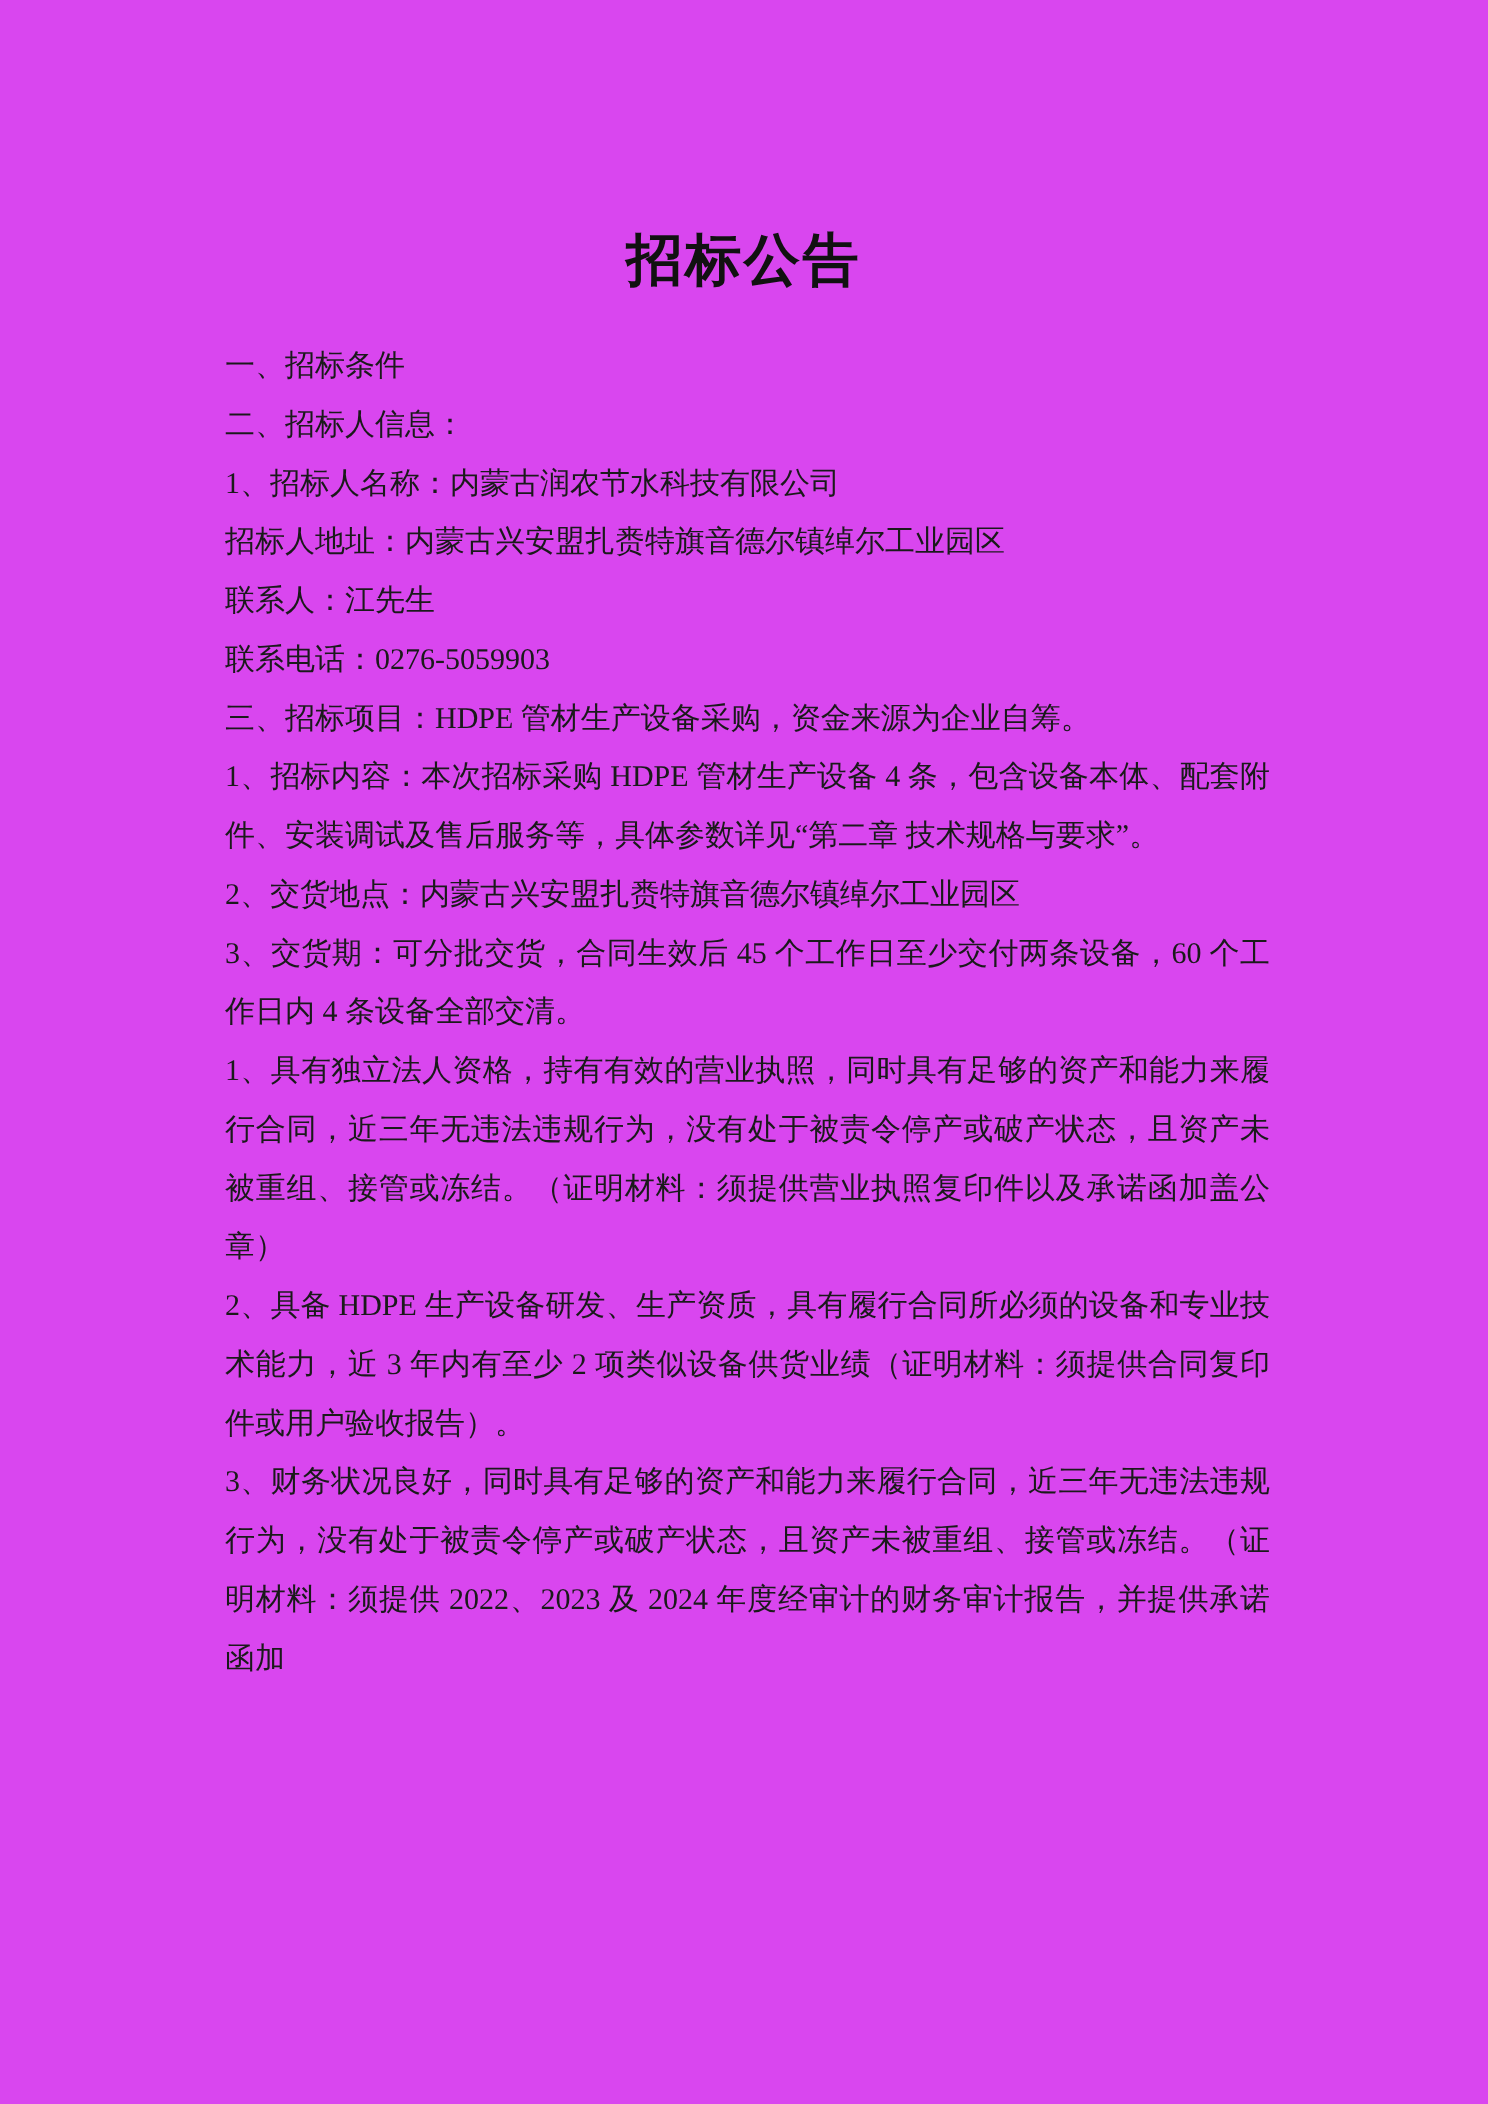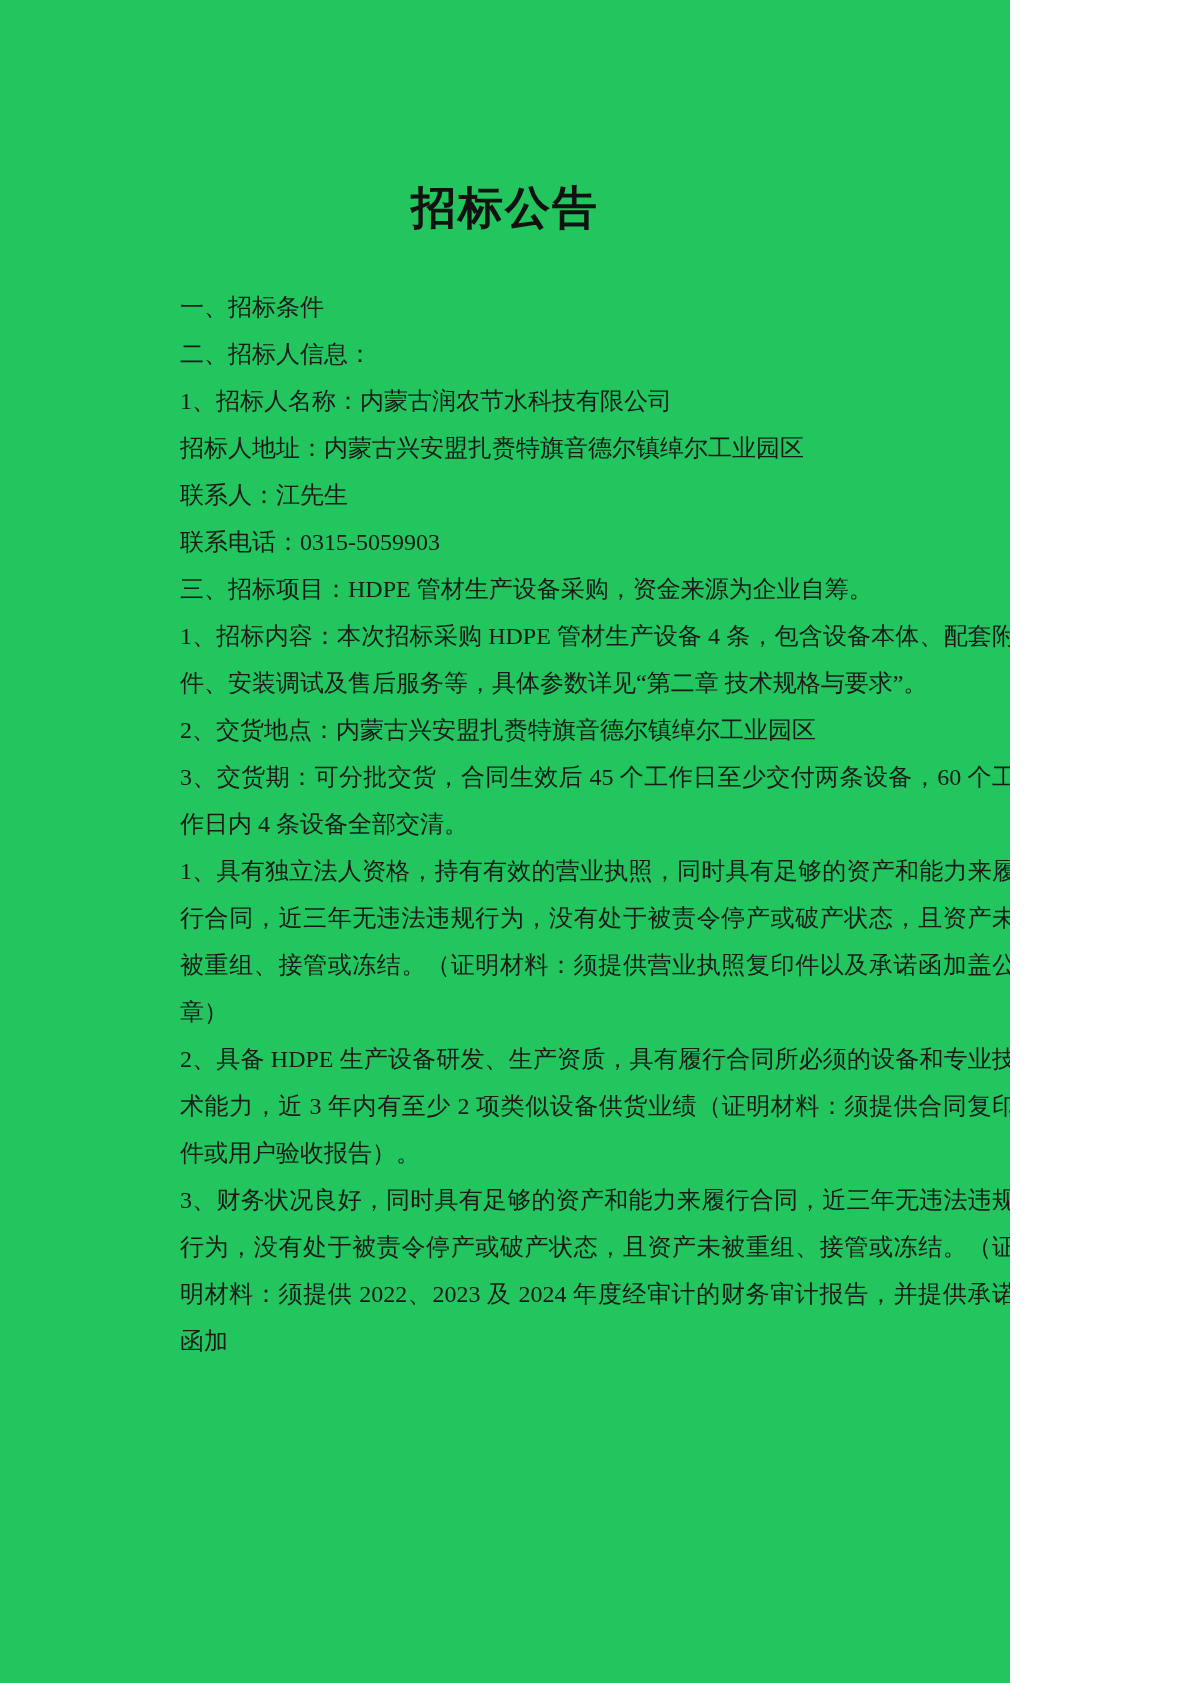--- a/index.html
+++ b/index.html
@@ -2,44 +2,44 @@
 <html><head>
 <meta charset="utf-8">
 <style>
   html, body {
     margin: 0;
     padding: 0;
     background: #ffffff;
   }
   .page {
     position: relative;
-    width: 1010px;
+    width: 1190px;
     height: 1683px;
-    background: #22c55e;
+    background: #d946ef;
     overflow: hidden;
     font-family: "Liberation Serif", "DejaVu Serif", serif;
     color: #1a1a1a;
   }
   .doc-title {
     position: absolute;
     top: 180px;
     left: 0;
     width: 100%;
     margin: 0;
     text-align: center;
     font-size: 45px;
     line-height: 56px;
     font-weight: bold;
     letter-spacing: 2px;
     color: #111111;
   }
   .doc-body {
     position: absolute;
     left: 180px;
-    top: 284px;
+    top: 270px;
     width: 836px;
   }
   .doc-body p {
     margin: 0;
     padding: 0;
     font-size: 24px;
     line-height: 47px;
     text-align: justify;
     word-break: break-all;
     color: #1a1a1a;
@@ -54,21 +54,21 @@
 <div class="page">
 
   <h1 class="doc-title">招标公告</h1>
 
   <div class="doc-body">
     <p>一、招标条件</p>
     <p>二、招标人信息：</p>
     <p>1、招标人名称：内蒙古润农节水科技有限公司</p>
     <p>招标人地址：内蒙古兴安盟扎赉特旗音德尔镇绰尔工业园区</p>
     <p>联系人：江先生</p>
-    <p>联系电话：0315-5059903</p>
+    <p>联系电话：0276-5059903</p>
     <p>三、招标项目：HDPE 管材生产设备采购，资金来源为企业自筹。</p>
     <p>1、招标内容：本次招标采购 HDPE 管材生产设备 4 条，包含设备本体、配套附件、安装调试及售后服务等，具体参数详见“第二章 技术规格与要求”。</p>
     <p>2、交货地点：内蒙古兴安盟扎赉特旗音德尔镇绰尔工业园区</p>
     <p>3、交货期：可分批交货，合同生效后 45 个工作日至少交付两条设备，60 个工作日内 4 条设备全部交清。</p>
     <p>1、具有独立法人资格，持有有效的营业执照，同时具有足够的资产和能力来履行合同，近三年无违法违规行为，没有处于被责令停产或破产状态，且资产未被重组、接管或冻结。（证明材料：须提供营业执照复印件以及承诺函加盖公章）</p>
     <p>2、具备 HDPE 生产设备研发、生产资质，具有履行合同所必须的设备和专业技术能力，近 3 年内有至少 2 项类似设备供货业绩（证明材料：须提供合同复印件或用户验收报告）。</p>
     <p>3、财务状况良好，同时具有足够的资产和能力来履行合同，近三年无违法违规行为，没有处于被责令停产或破产状态，且资产未被重组、接管或冻结。（证明材料：须提供 2022、2023 及 2024 年度经审计的财务审计报告，并提供承诺函加</p>
   </div>
 
 </div>

